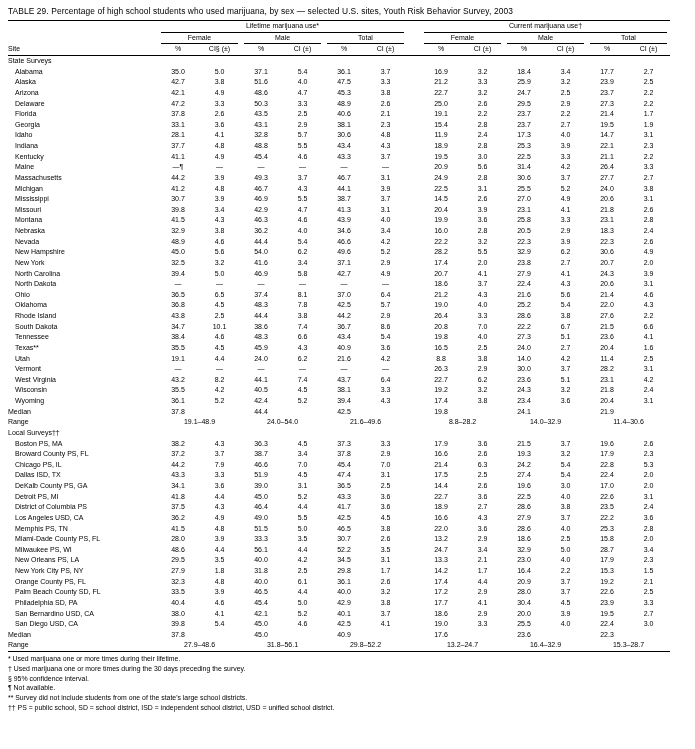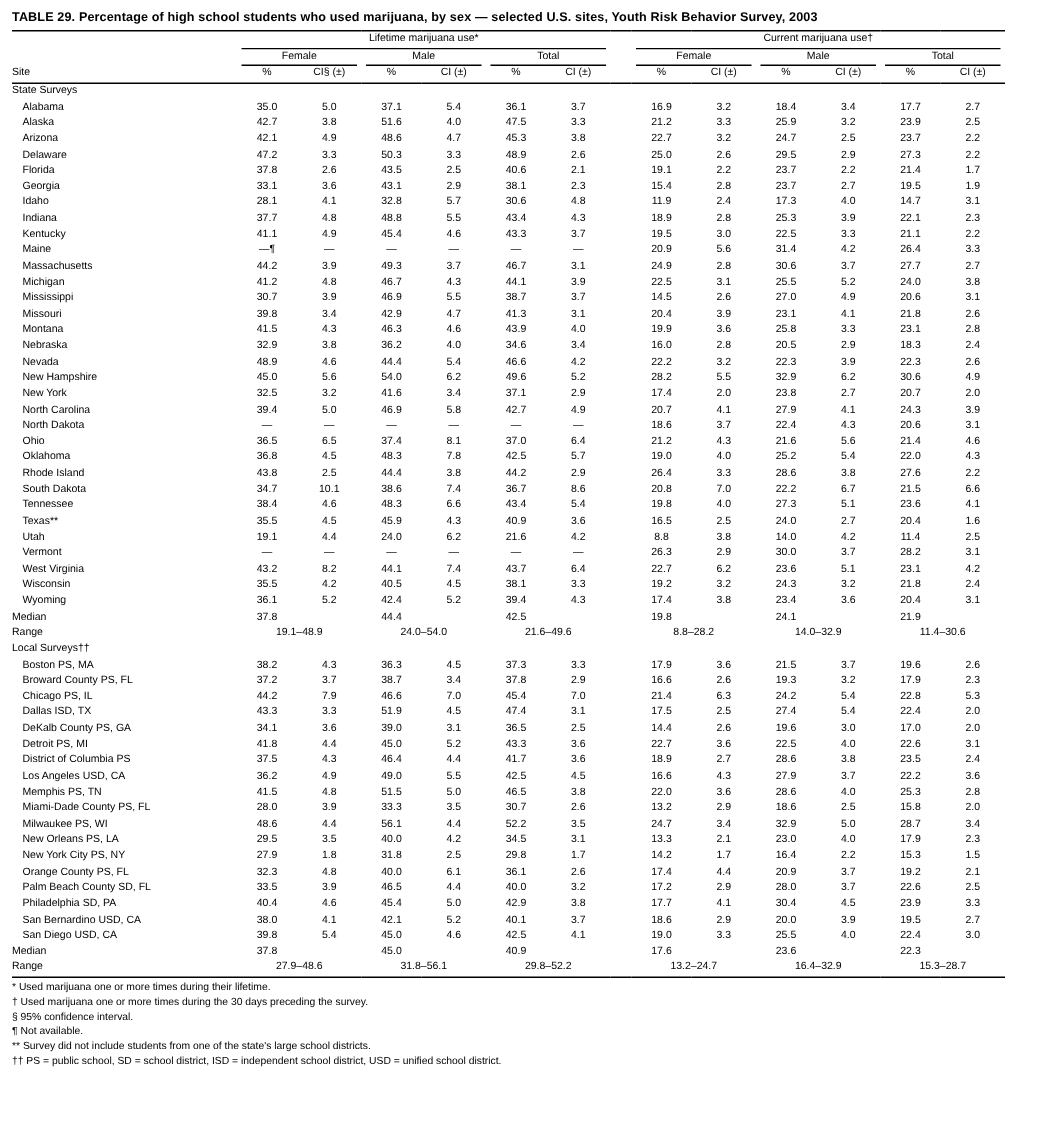--- a/index.html
+++ b/index.html
@@ -1,18 +1,18 @@
 <!DOCTYPE html>
 <html><head>
 <meta charset="utf-8">
 <style>
   html,body{margin:0;padding:0;background:#fff;}
   body{font-family:"Liberation Sans",sans-serif;color:#000;width:695px;}
   .page{padding:5px 8px 8px 8px;}
-  .title{font-size:8.4px;font-weight:bold;line-height:1.45;margin-bottom:3px;letter-spacing:.1px;}
+  .title{font-size:8.4px;font-weight:normal;line-height:1.45;margin-bottom:3px;letter-spacing:.1px;}
   table{border-collapse:collapse;table-layout:fixed;border-top:1px solid #000;border-bottom:1px solid #000;}
   th,td{font-size:7px;font-weight:normal;padding:0;line-height:1.52;vertical-align:bottom;white-space:nowrap;overflow:hidden;}
   .grp,.sub{border-bottom:1px solid #000;text-align:center;margin:0 3px;}
   tr.cols th{border-bottom:1px solid #000;}
   .site-h,.site{text-align:left;}
   .num{text-align:center;}
   .range{text-align:center;}
   .indent{padding-left:7px;}
   .section-label{text-align:left;}
   .footnotes{padding-top:2px;font-size:6.9px;line-height:1.42;}

